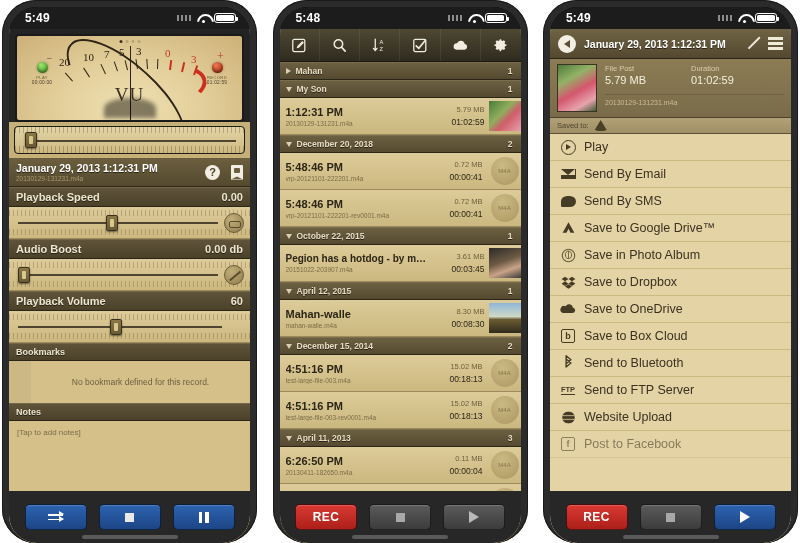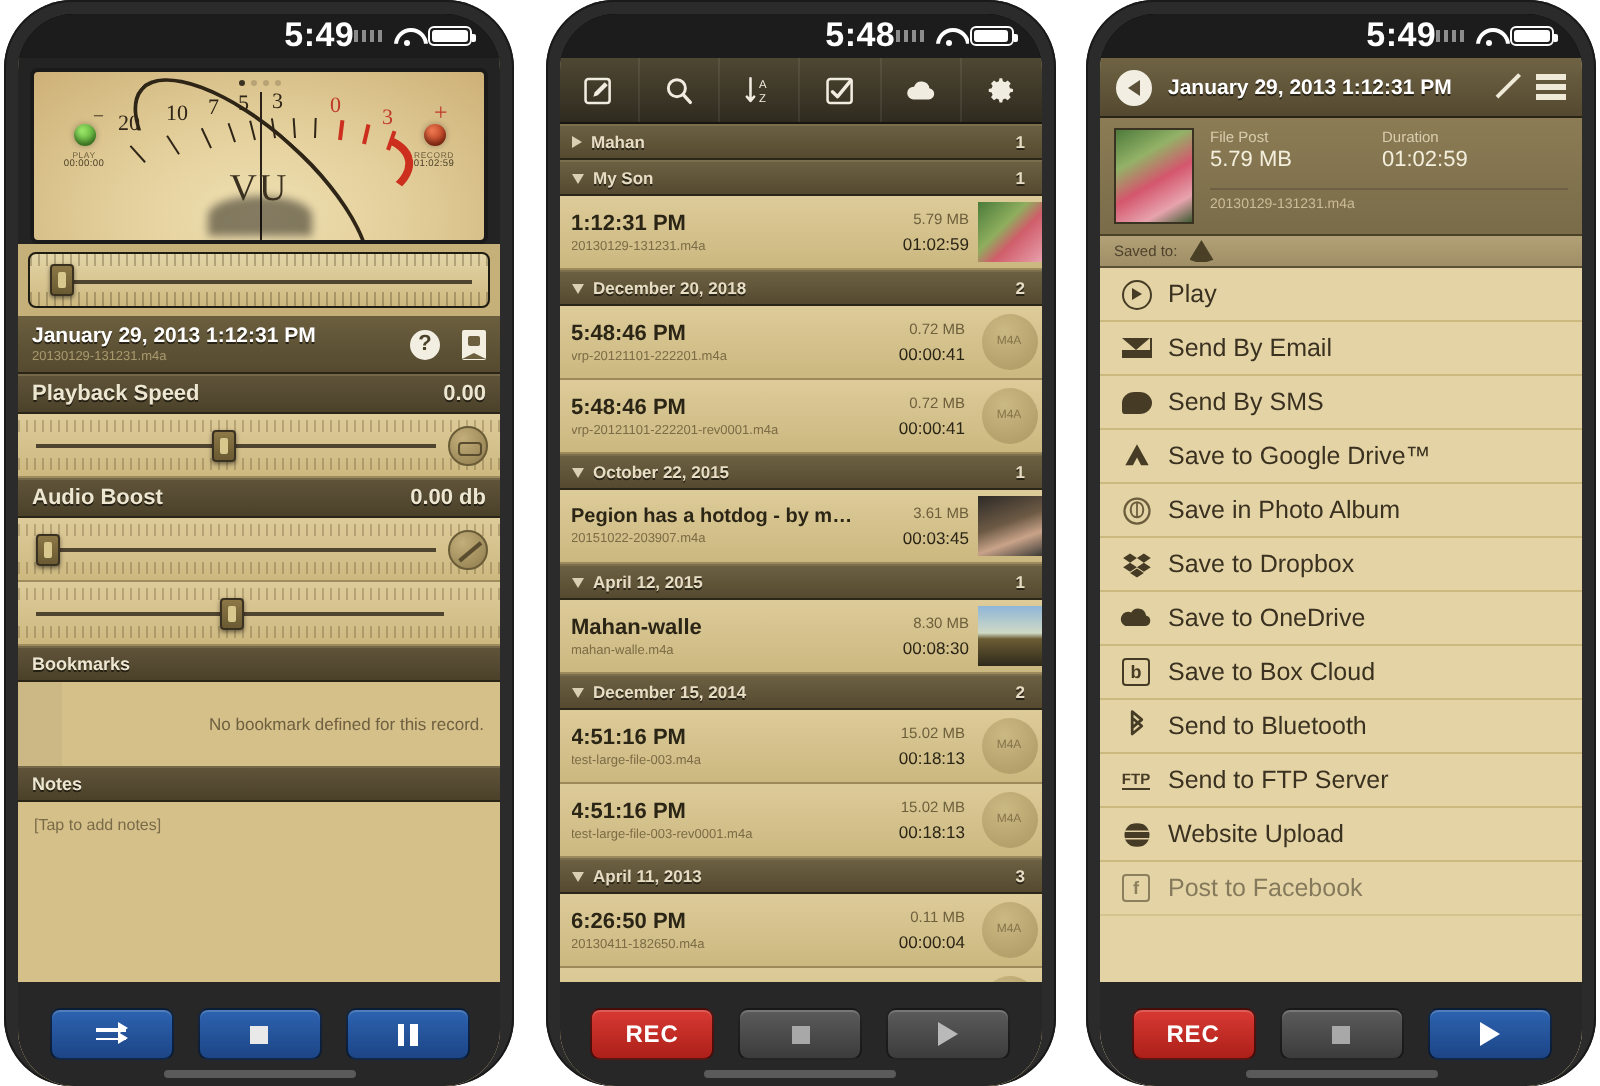--- a/index.html
+++ b/index.html
@@ -28,23 +28,23 @@
     border-radius: 28px;
     overflow: hidden;
     background: #000;
     display: flex;
     flex-direction: column;
   }
   .statusbar {
     height: 22px; flex: 0 0 22px;
     background: #1c1c1c;
     color: #fff;
-    display: flex; align-items: center; justify-content: flex-end;
+    display: flex; align-items: center; justify-content: space-between;
     padding: 0 14px 0 16px;
-    font-size: 17px; font-weight: bold;
+    font-size: 12px; font-weight: bold;
     letter-spacing: .2px;
   }
   .sb-right { display: flex; align-items: center; gap: 4px; }
   .sig { display: inline-block; width: 16px; height: 6px;
          background: repeating-linear-gradient(to right,#8c8c8c 0 2px,transparent 2px 4px); }
   .wifi { position: relative; width: 13px; height: 10px; }
   .wifi::before{
     content:""; position:absolute; left:0; top:1px; width:13px; height:13px;
     border:2.2px solid #fff; border-radius:50%;
     clip-path: polygon(0 0,100% 0,100% 46%,50% 46%,0 46%);
@@ -156,21 +156,21 @@
              background:radial-gradient(circle at 35% 30%,#c3ae79,#8e7c4e);
              border:1px solid #6b5c38; position:relative;}
   .rnd-btn .g1{position:absolute;left:4px;top:7px;width:12px;height:7px;border:1.4px solid #5a4c2e;border-radius:2px;}
   .rnd-btn .g2{position:absolute;left:3px;top:9px;width:14px;height:1.6px;background:#5a4c2e;transform:rotate(-40deg);}
   .sect-head {
     background: linear-gradient(180deg,#5f543a 0%,#4b4129 100%);
     color:#ede6d0; font-size:9px; font-weight:bold; padding:3px 7px;
     border-top:1px solid #756848; border-bottom:1px solid #2b2518;
     text-shadow:0 1px 0 #241f13;
   }
-  .pad-note { background:#d5c08a; color:#6e6040; font-size:8.5px; padding:16px 8px; text-align:right;margin-left:22px;}
+  .pad-note { background:#d5c08a; color:#6e6040; font-size:8.5px; padding:16px 8px; text-align:center;margin-left:22px;}
   .pad-notes { background:#d5c08a; color:#7a6b48; font-size:8px; padding:7px 8px; height:108px;}
 
   .btnbar {
     position:absolute; left:0; right:0; bottom:0; height:52px;
     background:#272727; display:flex; align-items:center; justify-content:center; gap:12px;
   }
   .ctl {
     width:62px;height:26px;border-radius:5px;
     display:flex;align-items:center;justify-content:center;
     border:1px solid rgba(0,0,0,.6);
@@ -396,20 +396,24 @@
             </div>
             <div class="srow-slider">
               <div class="track">
                   <div class="knob" style="left:3%"></div>
                 </div>
               <div class="rnd-btn">
                   <span class="g2"></span>
                 </div>
             </div>
 
+            <div class="srow-label">
+              <span>Playback Volume</span>
+              <span>60</span>
+            </div>
             <div class="srow-slider">
               <div class="track" style="margin-right:28px;">
                   <div class="knob" style="left:48%"></div>
                 </div>
             </div>
 
             <div class="sect-head">Bookmarks</div>
             <div class="pad-note">No bookmark defined for this record.</div>
             <div class="sect-head">Notes</div>
             <div class="pad-notes">[Tap to add notes]</div>

